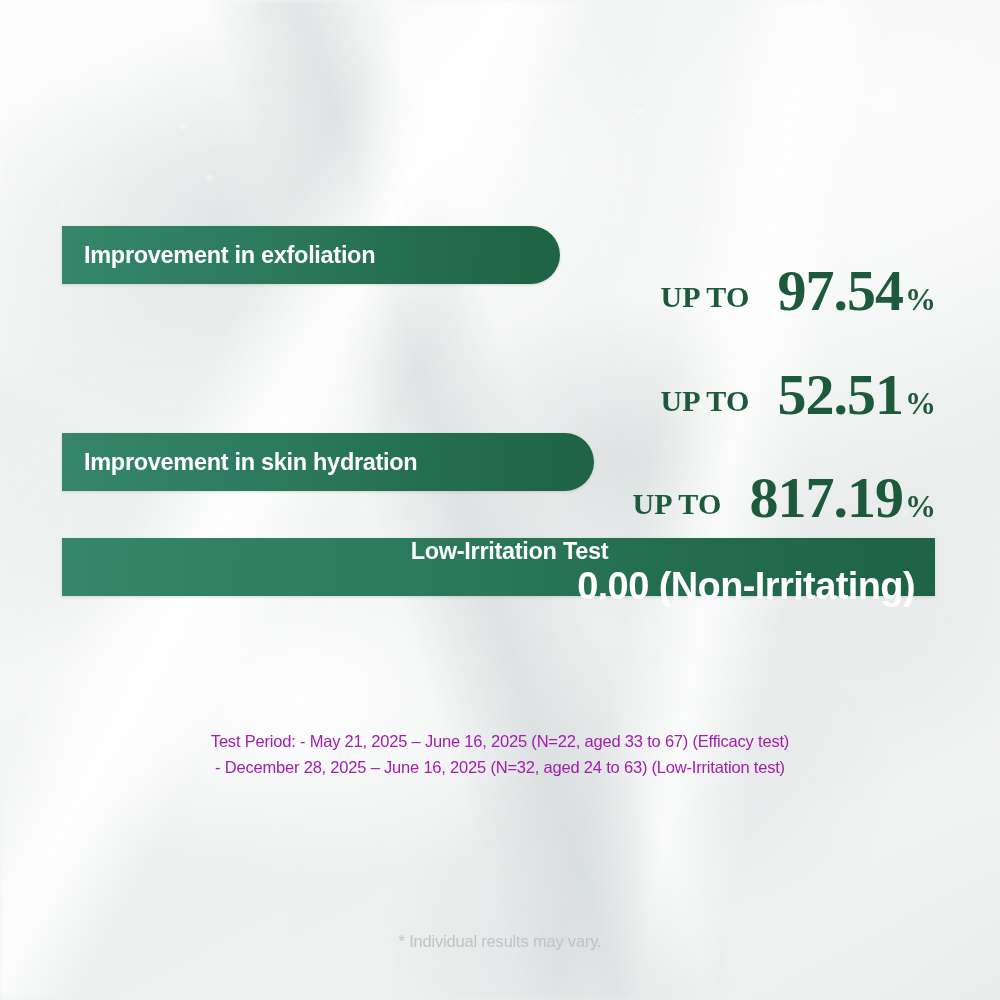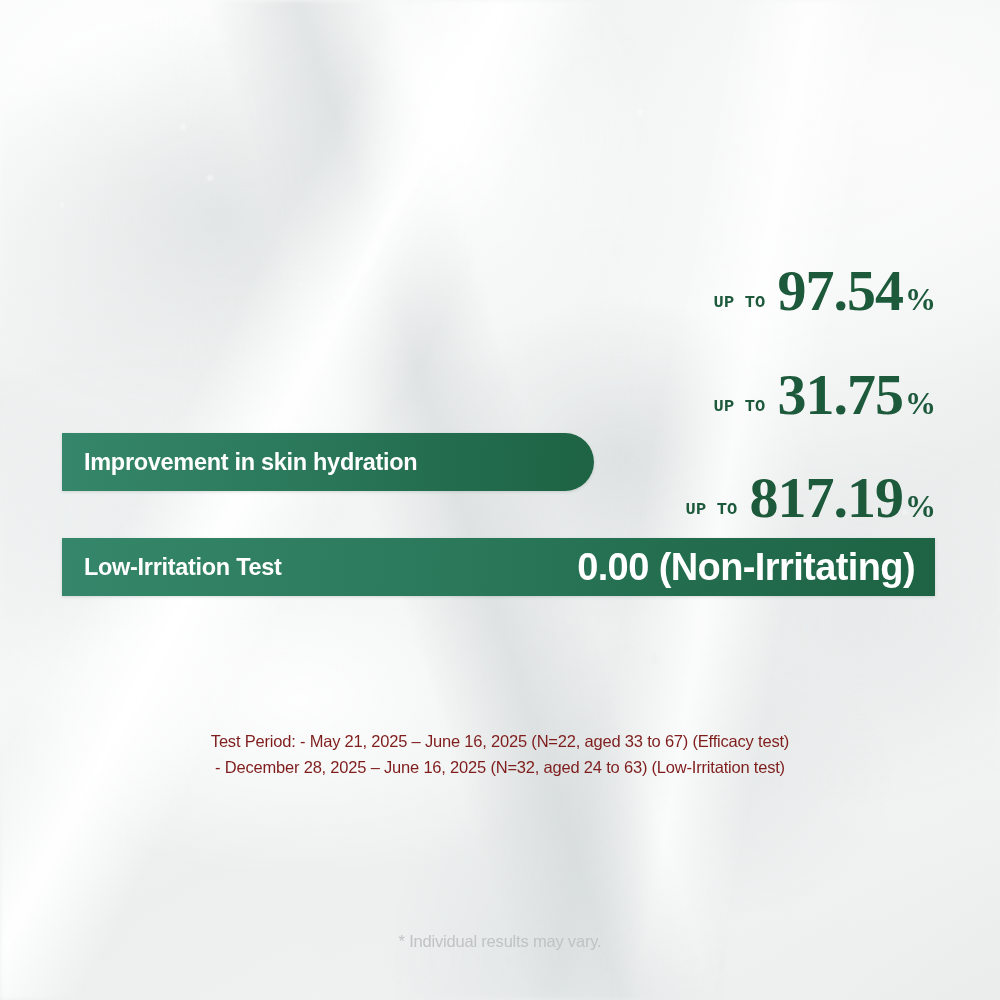--- a/index.html
+++ b/index.html
@@ -91,20 +91,21 @@
     height: 58px;
     border-radius: 0 29px 29px 0;
     background: linear-gradient(92deg, #35866a 0%, #2d7b5e 38%, #236d4e 72%, #1d6344 100%);
     box-shadow: 0 1px 3px rgba(60,80,70,0.18);
     display: flex;
     align-items: center;
     box-sizing: border-box;
   }
   .bar.square-end {
     border-radius: 0;
+    flex-direction: column;
   }
   .bar-label {
     color: #ffffff;
     font-size: 23.5px;
     font-weight: bold;
     letter-spacing: -0.3px;
     padding-left: 22px;
     white-space: nowrap;
   }
   .bar-inline-value {
@@ -122,25 +123,25 @@
     right: 64px;
     top: 0;
     height: 58px;
     display: flex;
     align-items: baseline;
     justify-content: flex-end;
     color: #1d5a3c;
     white-space: nowrap;
   }
   .up-to {
-    font-family: Liberation Mono, monospace;
-    font-size: 17px;
+    font-family: Liberation Serif, serif;
+    font-size: 30px;
     font-weight: bold;
     letter-spacing: 0.2px;
-    margin-right: 12px;
+    margin-right: 28px;
     position: relative;
     top: -3px;
   }
   .big-num {
     font-family: "Liberation Serif", serif;
     font-size: 58px;
     font-weight: bold;
     line-height: 1;
     letter-spacing: -1px;
     margin-top: 36px;
@@ -151,21 +152,21 @@
     font-weight: bold;
     margin-left: 2px;
   }
 
   
   .footnote {
     position: absolute;
     left: 0;
     width: 1000px;
     text-align: center;
-    color: #7f1d1d;
+    color: #a21caf;
     font-size: 16.5px;
     line-height: 26px;
     letter-spacing: -0.2px;
   }
   .footnote-line { display: block; }
   .disclaimer {
     position: absolute;
     left: 0;
     width: 1000px;
     text-align: center;
@@ -181,31 +182,34 @@
 
   <div class="bg-layer bg-base"></div>
   <div class="bg-layer bg-swirl-a"></div>
   <div class="bg-layer bg-swirl-b"></div>
   <div class="bg-layer bg-fold"></div>
   <div class="bg-layer bg-droplets"></div>
 
   <div id="content">
 
     <div class="stat-row" style="top:226px;">
+      <div class="bar" style="width:498px;">
+        <span class="bar-label">Improvement in exfoliation</span>
+      </div>
       <div class="stat-value">
         <span class="up-to">UP TO</span>
         <span class="big-num">97.54</span>
         <span class="pct">%</span>
       </div>
     </div>
 
     <div class="stat-row" style="top:330px;">
       <div class="stat-value">
         <span class="up-to">UP TO</span>
-        <span class="big-num">31.75</span>
+        <span class="big-num">52.51</span>
         <span class="pct">%</span>
       </div>
     </div>
 
     <div class="stat-row" style="top:433px;">
       <div class="bar" style="width:532px;text-align:center;">
         <span class="bar-label">Improvement in skin hydration</span>
       </div>
       <div class="stat-value">
         <span class="up-to">UP TO</span>

